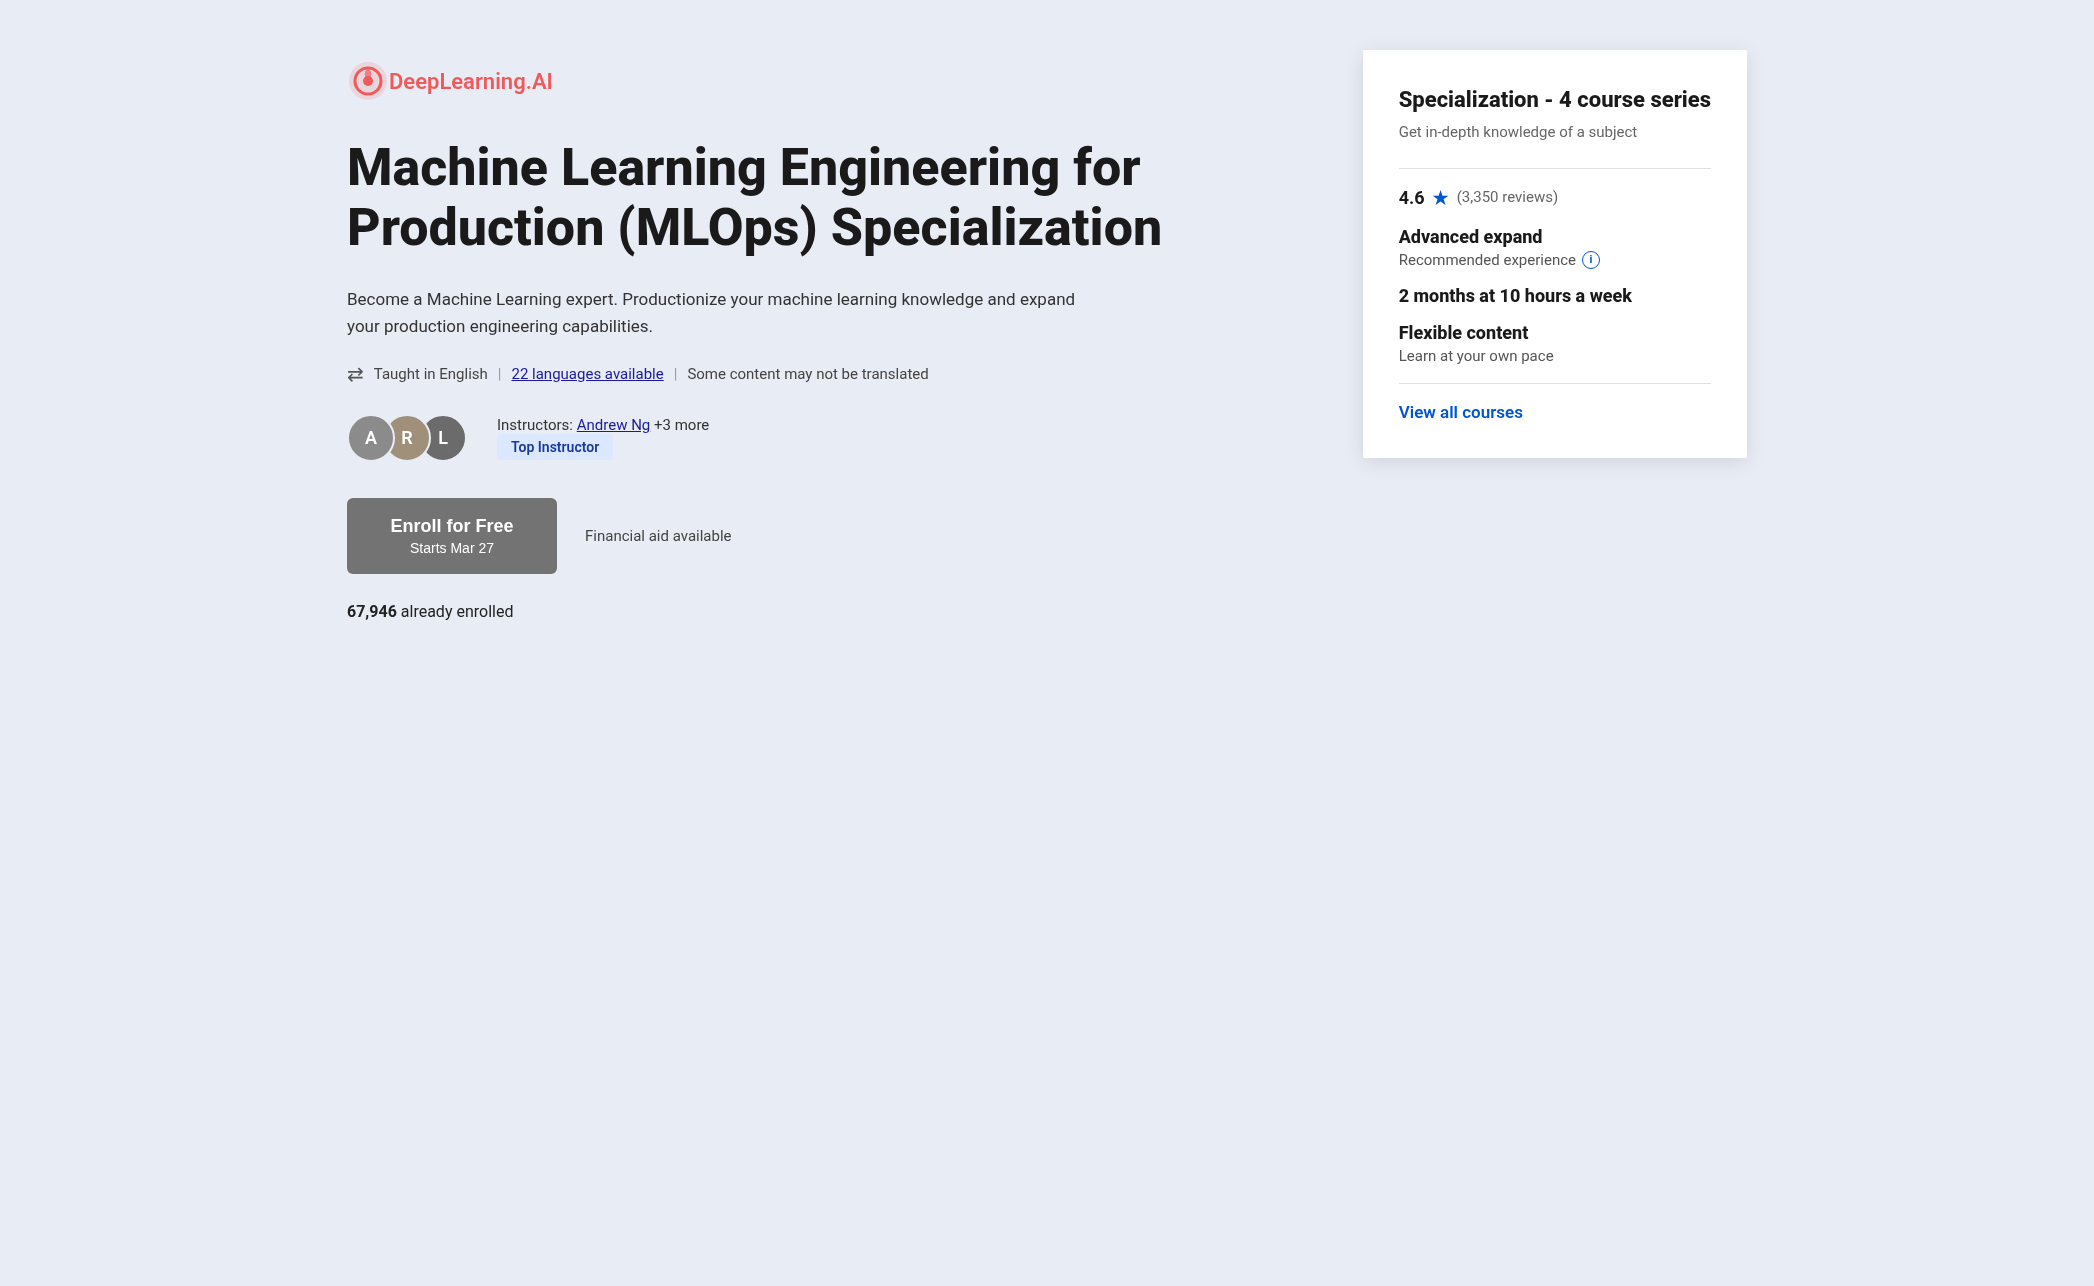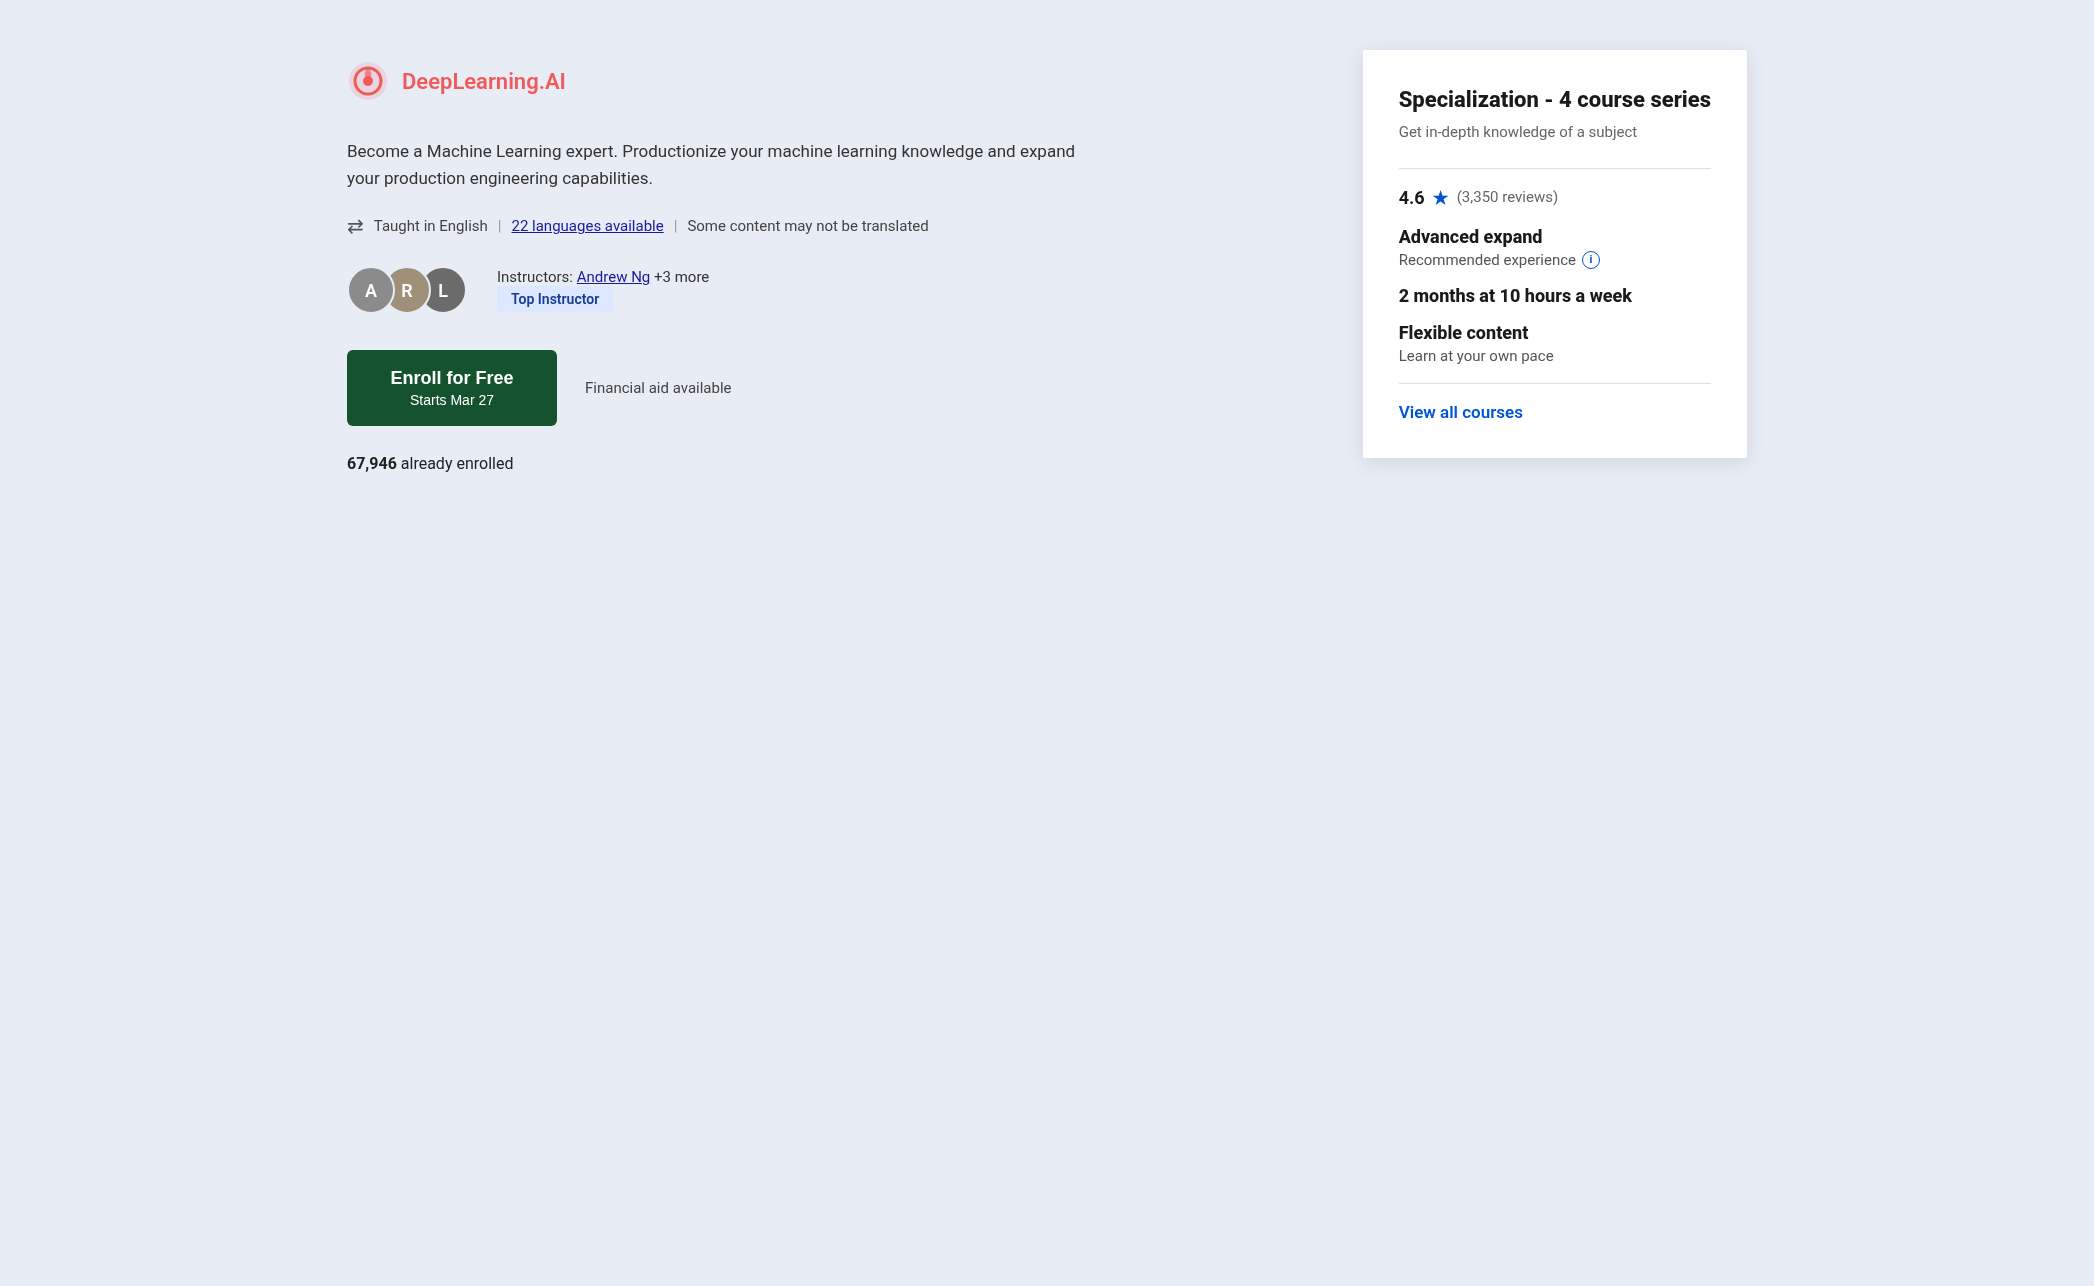--- a/index.html
+++ b/index.html
@@ -26,21 +26,21 @@
 
     .left-section {
       flex: 1;
       max-width: 820px;
       padding-top: 20px;
     }
 
     .logo-container {
       display: flex;
       align-items: center;
-      gap: 13px;
+      gap: 0;
       margin-bottom: 36px;
     }
 
     .logo-icon {
       width: 42px;
       height: 42px;
     }
 
     .logo-text {
       font-size: 22px;
@@ -150,21 +150,21 @@
     }
 
     .enroll-section {
       display: flex;
       align-items: center;
       gap: 28px;
       margin-bottom: 28px;
     }
 
     .enroll-button {
-      background-color: #14532d;
+      background-color: #737373;
       color: white;
       border: none;
       border-radius: 6px;
       padding: 18px 36px;
       cursor: pointer;
       text-align: center;
       min-width: 210px;
     }
 
     .enroll-button-main {
@@ -300,20 +300,21 @@
     <div class="logo-container">
       <svg class="logo-icon" viewBox="0 0 42 42" xmlns="http://www.w3.org/2000/svg">
         <circle cx="21" cy="21" r="19" fill="#f05a5b" opacity="0.15"></circle>
         <circle cx="21" cy="21" r="13" fill="none" stroke="#f05a5b" stroke-width="3"></circle>
         <circle cx="21" cy="21" r="5" fill="#f05a5b"></circle>
         <path d="M21 8 Q28 14 21 21 Q14 14 21 8Z" fill="#f05a5b" opacity="0.7"></path>
       </svg>
       <span class="logo-text">DeepLearning.AI</span>
     </div>
 
+    <h1 class="course-title">Machine Learning Engineering for Production (MLOps) Specialization</h1>
 
     <p class="course-description">Become a Machine Learning expert. Productionize your machine learning knowledge and expand your production engineering capabilities.</p>
 
     <div class="language-info">
       <span class="translate-icon">⇄</span>
       <span>Taught in English</span>
       <span class="separator">|</span>
       <a class="language-link">22 languages available</a>
       <span class="separator">|</span>
       <span>Some content may not be translated</span>

